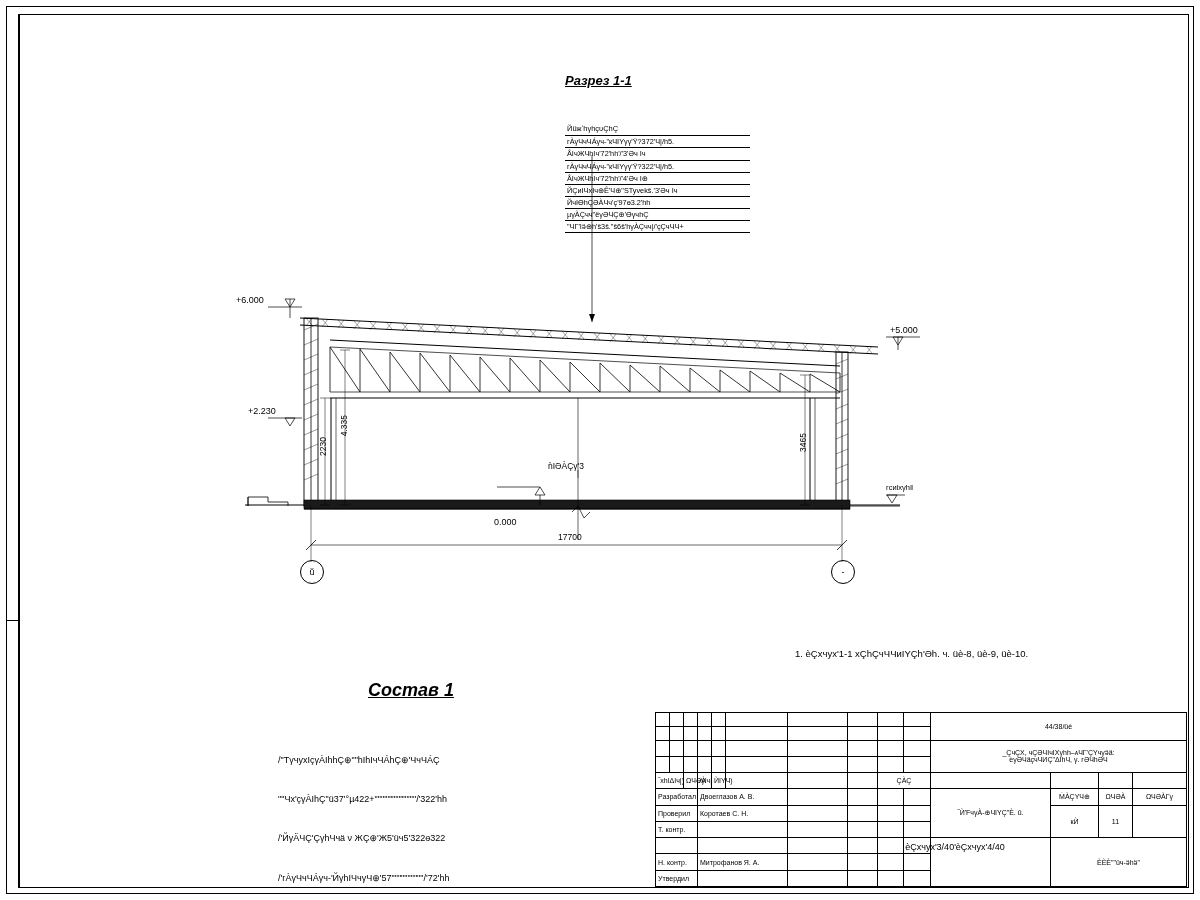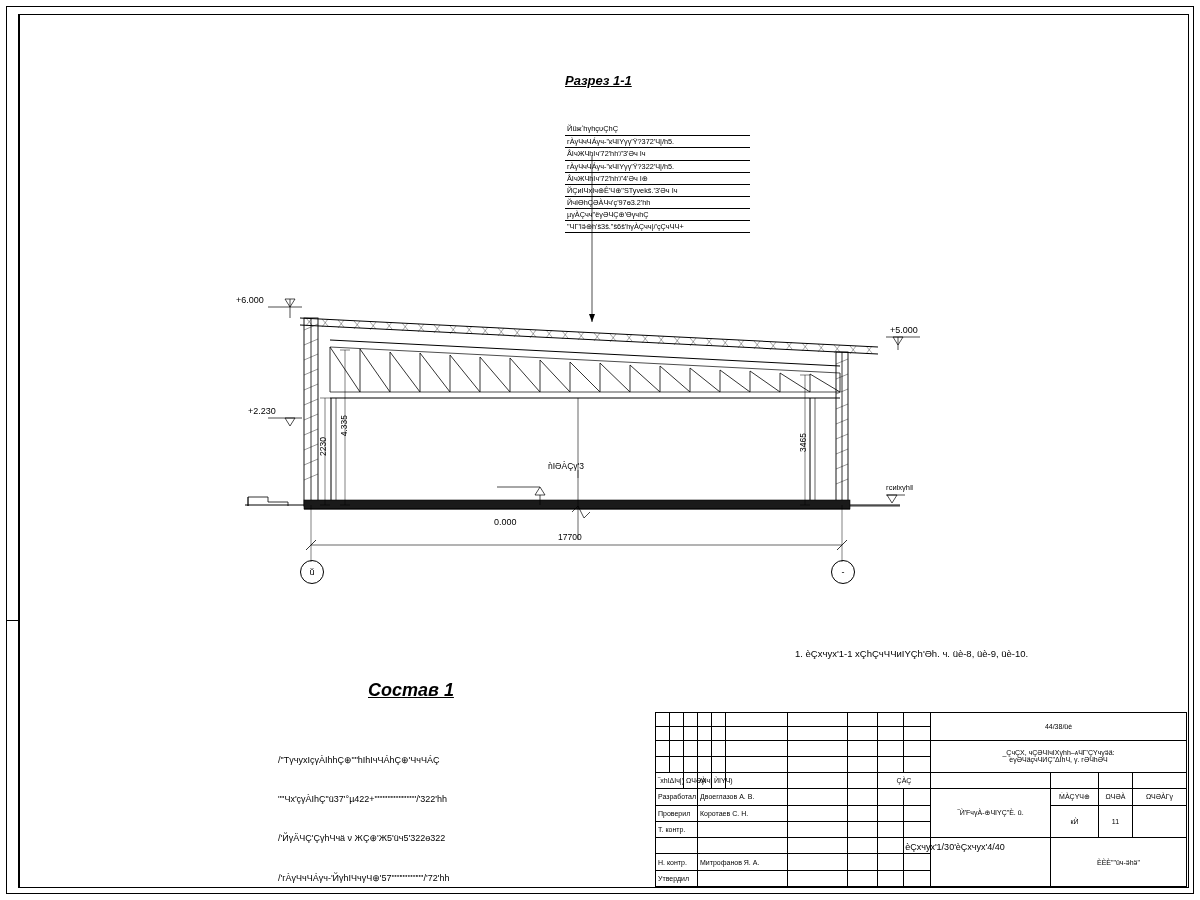--- a/index.html
+++ b/index.html
@@ -473,16 +473,16 @@
       <tr style="height:13px">
         <td class="sm" colspan="3">Утвердил</td>
         <td class="sm" colspan="3"></td>
         <td></td>
             <td></td>
             <td></td>
             <td></td>
       </tr>
     </tbody>
       </table>
-    <div style="position:absolute;left:200px;top:130px;width:200px;text-align:center;font-size:9px;">èÇxчуx'1/30'èÇxчуx'4/40</div>
+    <div style="position:absolute;left:200px;top:130px;width:200px;text-align:center;font-size:9px;">èÇxчуx'3/40'èÇxчуx'4/40</div>
   </div>
 
 </div>
 
 </body></html>

